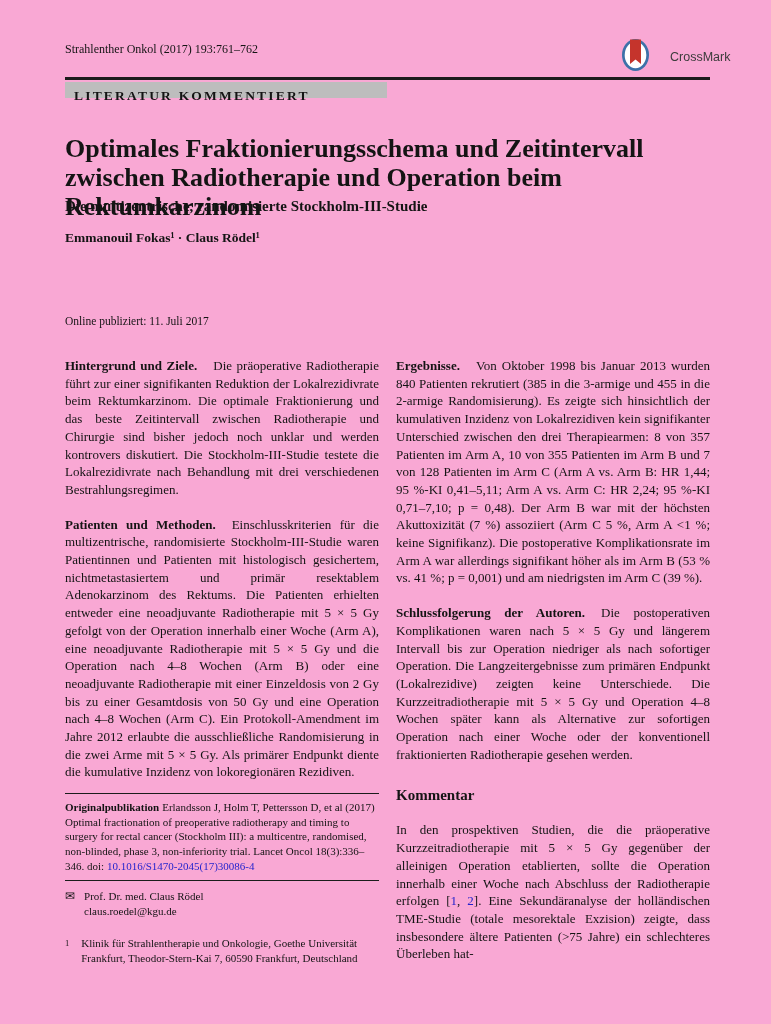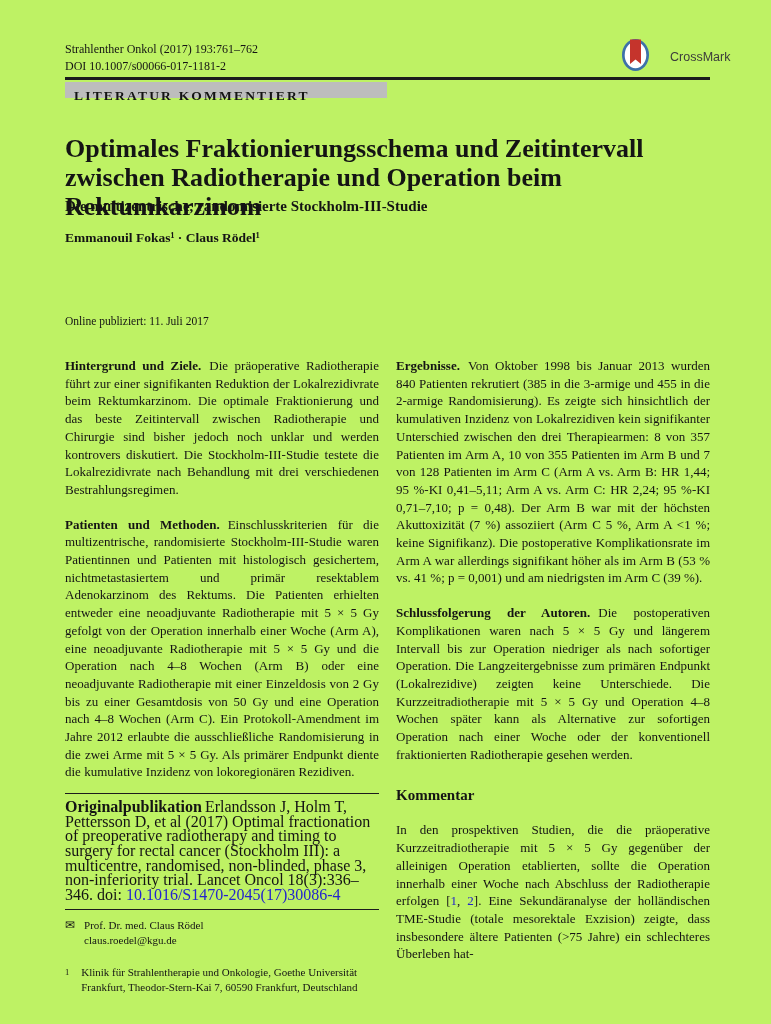--- a/index.html
+++ b/index.html
@@ -1,17 +1,17 @@
 <!DOCTYPE html>
 <html lang="de" style="--link-blue: #2424cd; --banner-gray: #bdbdbd; --crossmark-blue: #3d71a9; --crossmark-red: #c5342c;"><head>
 <meta charset="utf-8">
 <style>
   html, body { margin:0; padding:0; background:#ffffff; }
   .page {
-    position:relative; width:771px; height:1024px; background:#bef264;
+    position:relative; width:771px; height:1024px; background:#f9a8d4;
     font-family:"Liberation Serif","DejaVu Serif",serif; color:#141414;
     overflow:hidden;
   }
 
   
   .hdr { position:absolute; top:41px; left:65px; font-size:12px; line-height:16.5px; }
   .crossmark { position:absolute; top:38px; left:621px; display:flex; align-items:center; gap:20px; cursor:pointer; }
   .cm-text { font-family:"Liberation Sans",sans-serif; font-size:12.5px; color:#3c3c3c; }
   .cm-blue { fill:var(--crossmark-blue,#3d71a9); }
   .cm-red  { fill:var(--crossmark-red,#c5342c); }
@@ -26,26 +26,26 @@
   .title   { position:absolute; top:134px; left:65px; width:652px; font-size:26px; font-weight:bold; line-height:29px; margin:0; }
   .subtitle{ position:absolute; top:198px; left:65px; width:645px; font-size:15px; font-weight:bold; margin:0; }
   .authors { position:absolute; top:230px; left:65px; font-size:13.5px; font-weight:bold; }
   .pubinfo { position:absolute; top:314px; left:65px; font-size:11.5px; line-height:15.5px; }
 
   
   .cols { position:absolute; top:357px; left:65px; width:645px; display:flex; gap:17px; }
   .col  { width:314px; flex:0 0 314px; }
   .para { font-size:13px; line-height:17.7px; text-align:justify; margin:0 0 17px 0; }
   .para.last { margin-bottom:0; }
-  .runin { padding-right:8px; }
+  .runin { padding-right:16px; }
 
   
   .footblock { margin-top:12px; }
   .frule { border:none; border-top:1.5px solid #1c1c1c; margin:0 0 6px 0; }
-  .orig { font-size:16px; line-height:14.6px; margin:0 0 7px 0; text-align:left; }
+  .orig { font-size:11px; line-height:14.6px; margin:0 0 7px 0; text-align:left; }
   .orig b { padding-right:3px; }
   .doi-link { color:var(--link-blue,#2424cd); text-decoration:none; }
   .corr { display:flex; gap:9px; font-size:11px; line-height:14.8px; margin-top:8px; }
   .env { font-size:12px; }
   .affil { display:flex; gap:12px; margin-top:17px; font-size:11px; line-height:14.8px; width:300px; }
   .affil sup { font-size:8.5px; line-height:14.8px; }
 
   
   .kommentar-h { font-size:15px; font-weight:bold; margin:24px 0 17px 0; }
   .ref-link { color:var(--link-blue,#2424cd); text-decoration:none; }
@@ -54,21 +54,20 @@
   .pagefoot { position:absolute; top:963px; left:65px; width:645px; text-align:right; font-size:14px; }
   .springer-glyph { font-family:"DejaVu Sans",sans-serif; font-size:15px; margin-right:3px; }
 </style>
 </head>
 <body>
 
 <div class="page">
 
   <div class="hdr">
     <div>Strahlenther Onkol (2017) 193:761–762</div>
-    <div>DOI 10.1007/s00066-017-1181-2</div>
   </div>
 
   <div class="crossmark">
     <span>
       <svg width="29" height="34" viewBox="0 0 29 34" aria-hidden="true">
         <ellipse cx="14.5" cy="17" rx="13.5" ry="16" class="cm-blue"></ellipse>
         <ellipse cx="14.5" cy="17" rx="10.8" ry="13.2" fill="#ffffff"></ellipse>
         <path d="M9 1.5 L20 1.5 L20 26 L14.5 21.5 L9 26 Z" class="cm-red"></path>
       </svg>
     </span>

